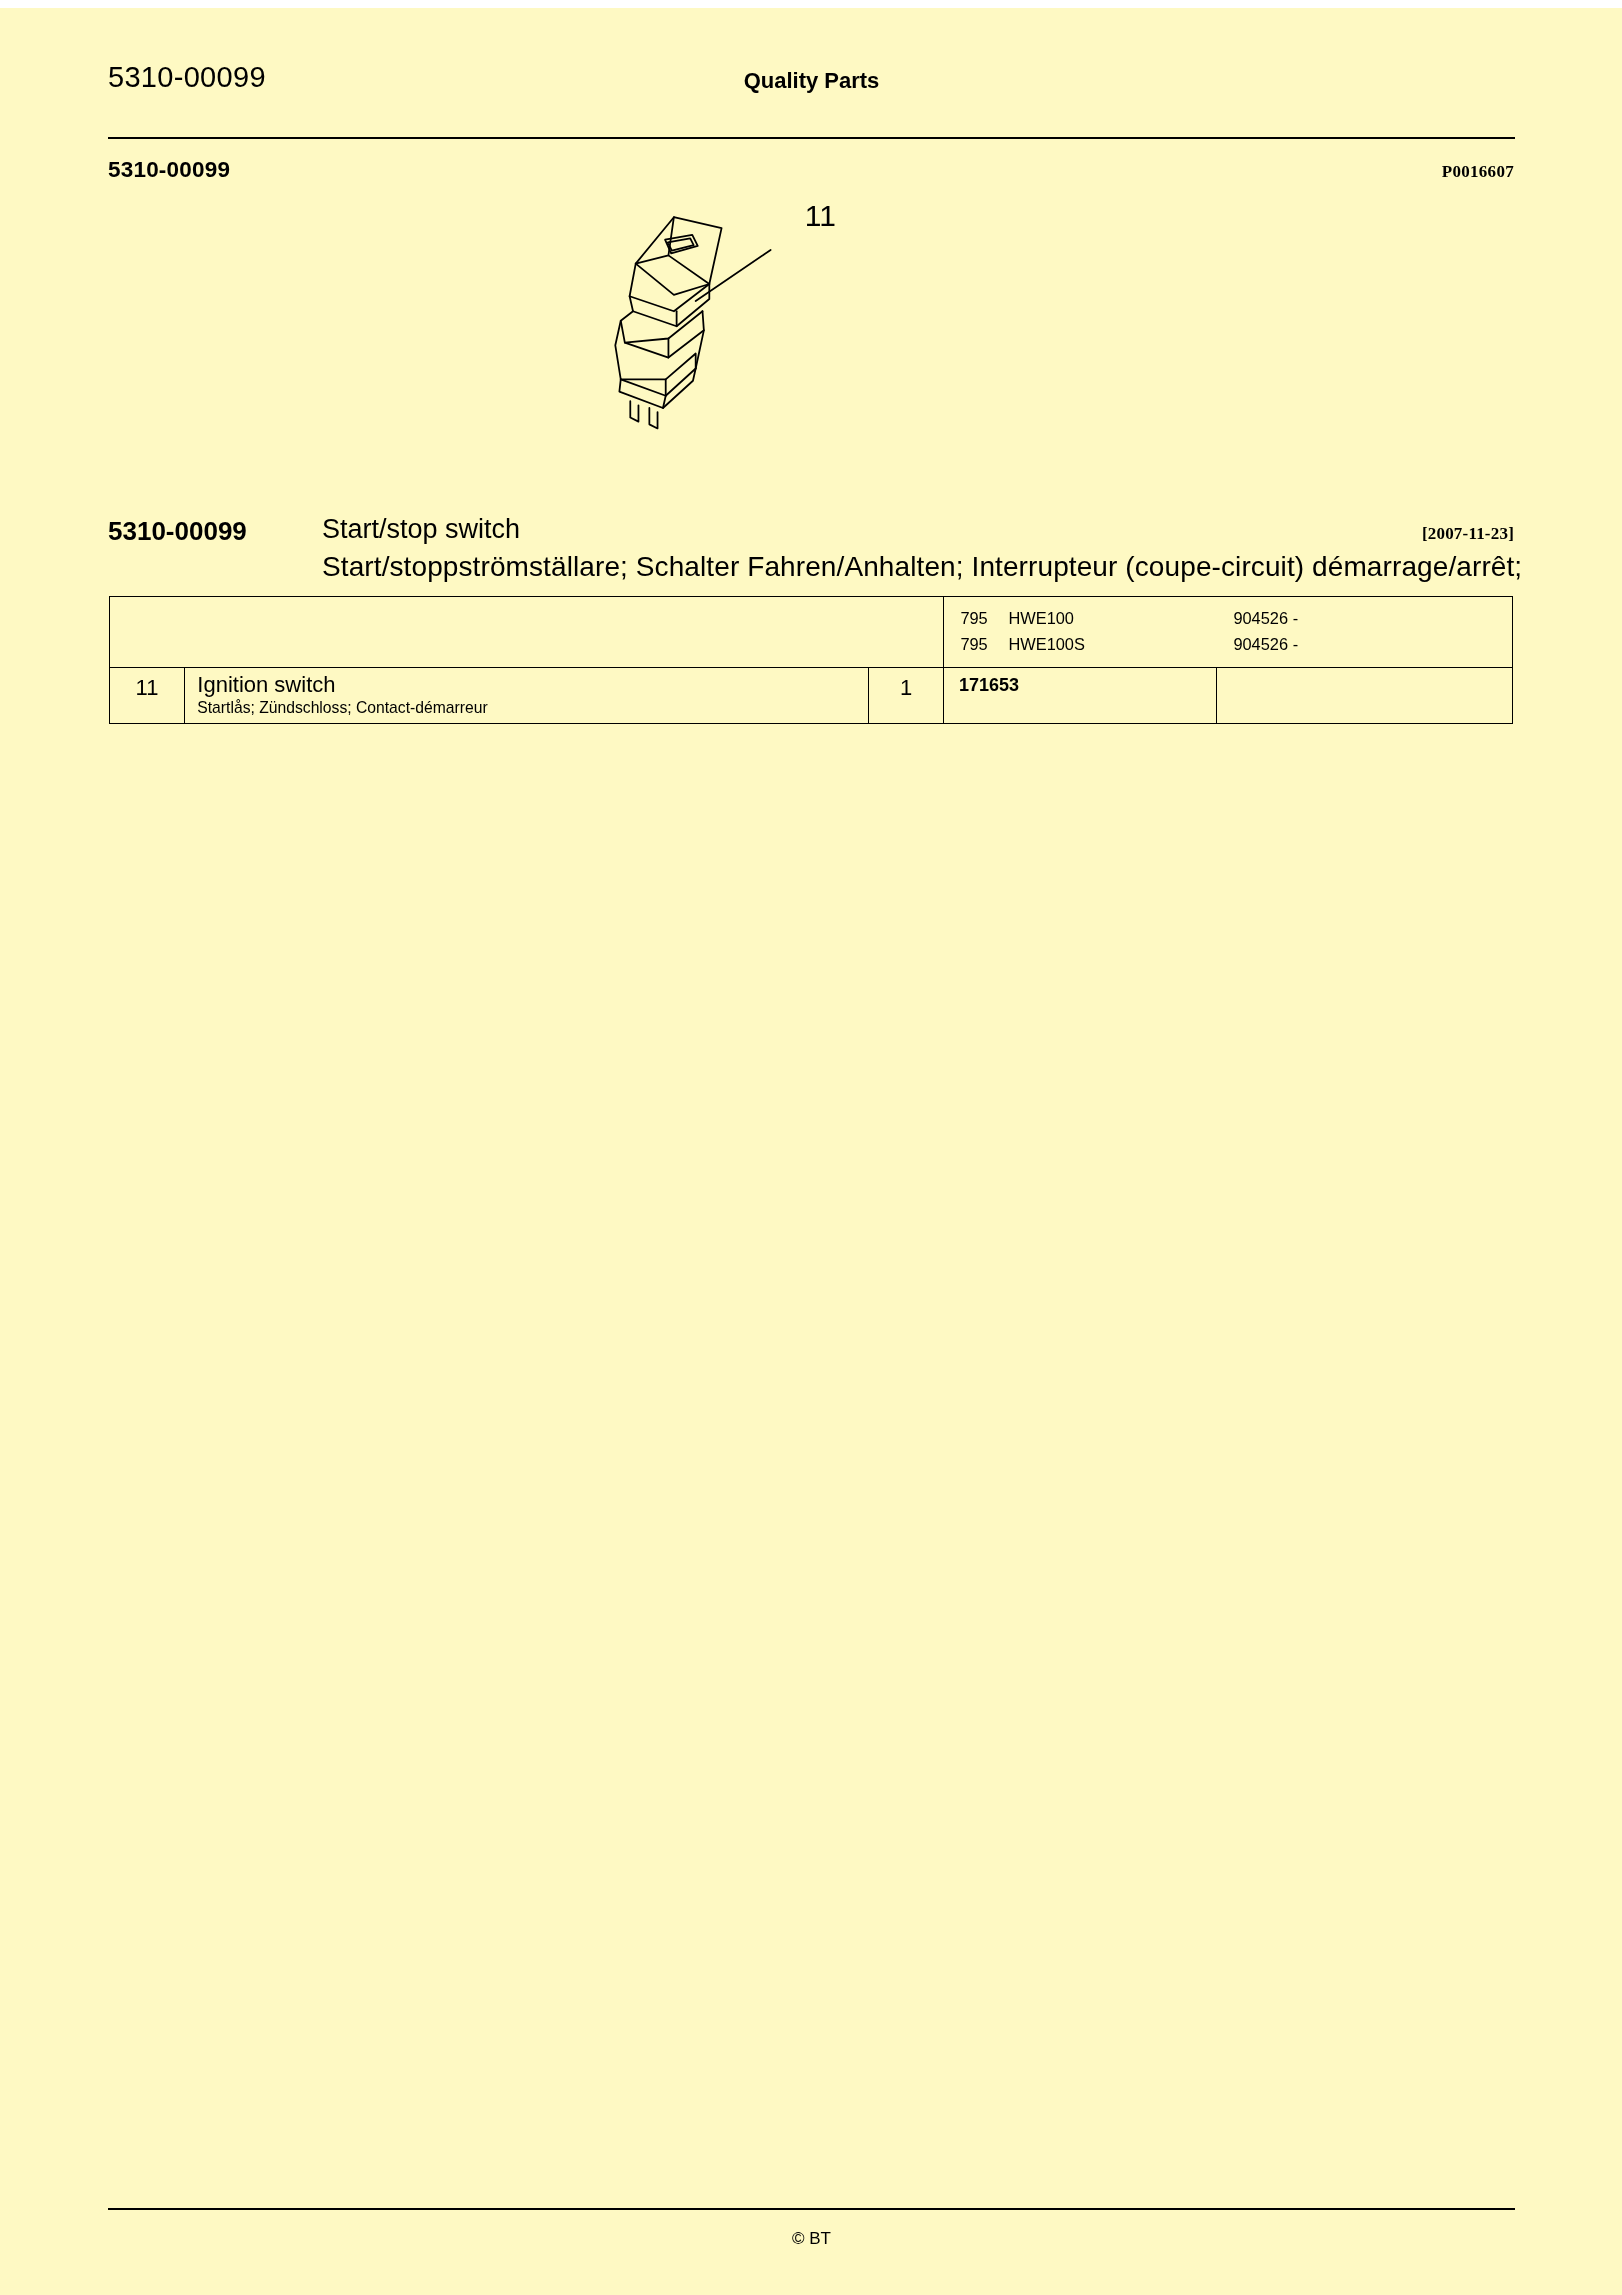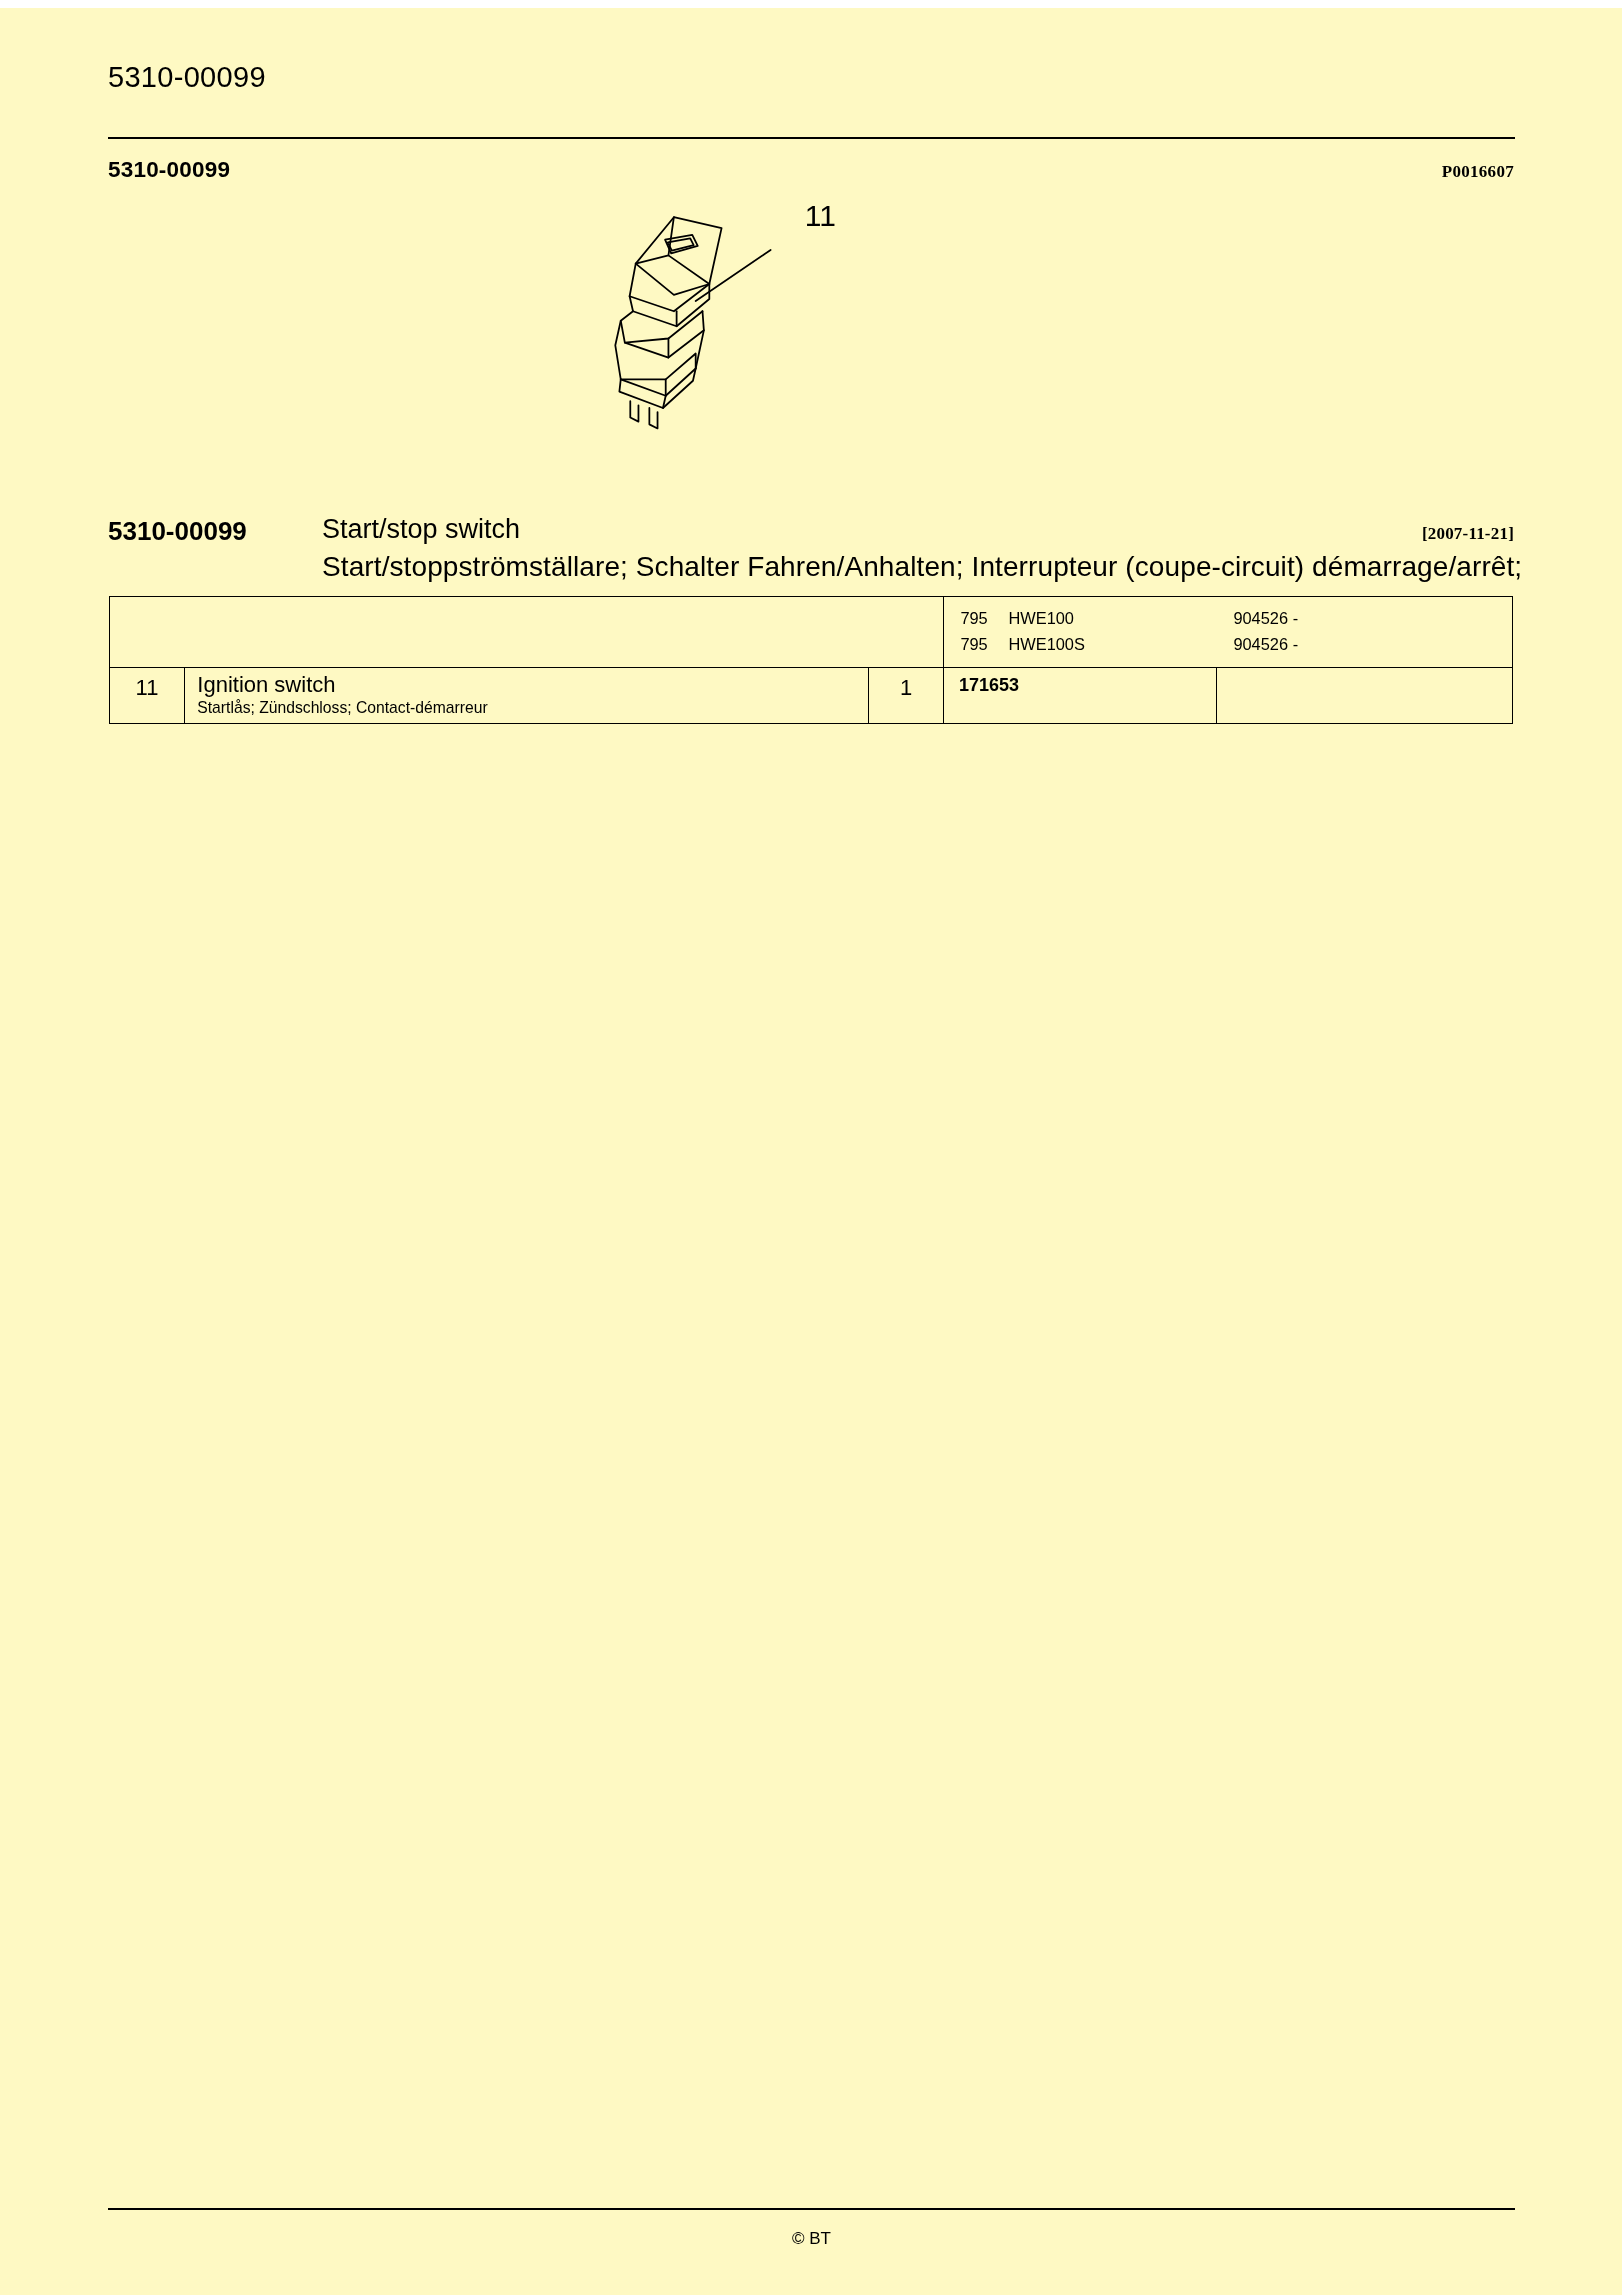--- a/index.html
+++ b/index.html
@@ -233,20 +233,21 @@
     font-size: 17px;
   }
 </style>
 </head>
 <body>
 
 <div class="page">
 
   <div class="header-row">
     <div class="header-left">5310-00099</div>
+    <div class="header-center">Quality Parts</div>
   </div>
   <div class="rule-top"></div>
 
   <div class="subheader-left">5310-00099</div>
   <div class="subheader-right">P0016607</div>
 
   <div class="illustration">
     <svg width="423" height="327" viewBox="0 0 620 480" xmlns="http://www.w3.org/2000/svg">
       <g fill="none" stroke="#000" stroke-width="2.6" stroke-linejoin="round" stroke-linecap="round">
 
@@ -277,21 +278,21 @@
 
         <path d="M108 62 L100 118 L52 130"></path>
         <path d="M100 118 L160 160"></path>
       </g>
       <text x="300" y="75" font-family="Liberation Sans, sans-serif" font-size="44" fill="#000">11</text>
     </svg>
   </div>
 
   <div class="title-code">5310-00099</div>
   <div class="title-name">Start/stop switch</div>
-  <div class="title-date">[2007-11-21]</div>
+  <div class="title-date">[2007-11-23]</div>
   <div class="title-sub">Start/stoppströmställare; Schalter Fahren/Anhalten; Interrupteur (coupe-circuit) démarrage/arrêt;</div>
 
   <div class="table">
 
     <div class="variants-row">
       <div class="variants-blank"></div>
       <div class="variants-cell">
         <div class="variant-line">
           <span class="v-num">795</span>
           <span class="v-model">HWE100</span>

